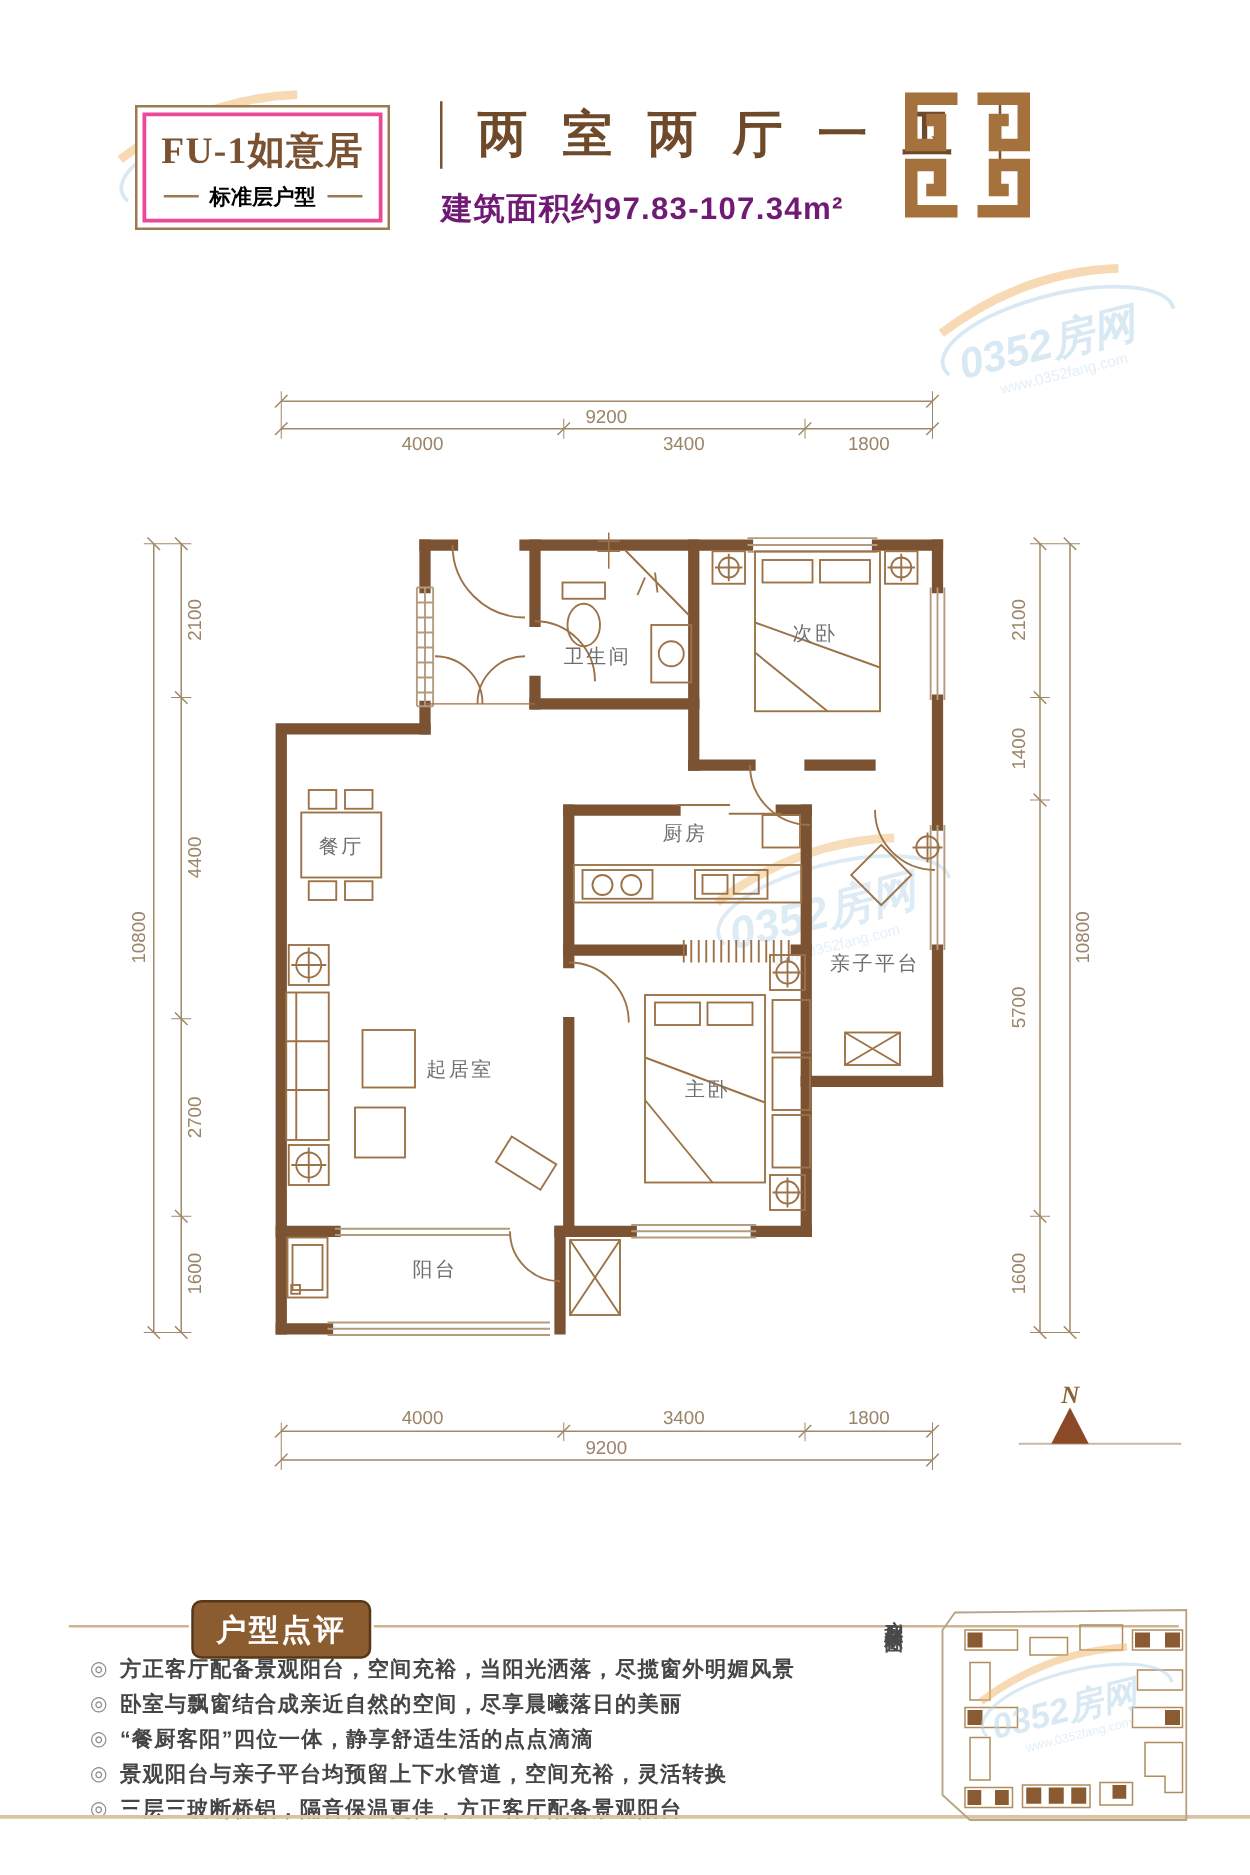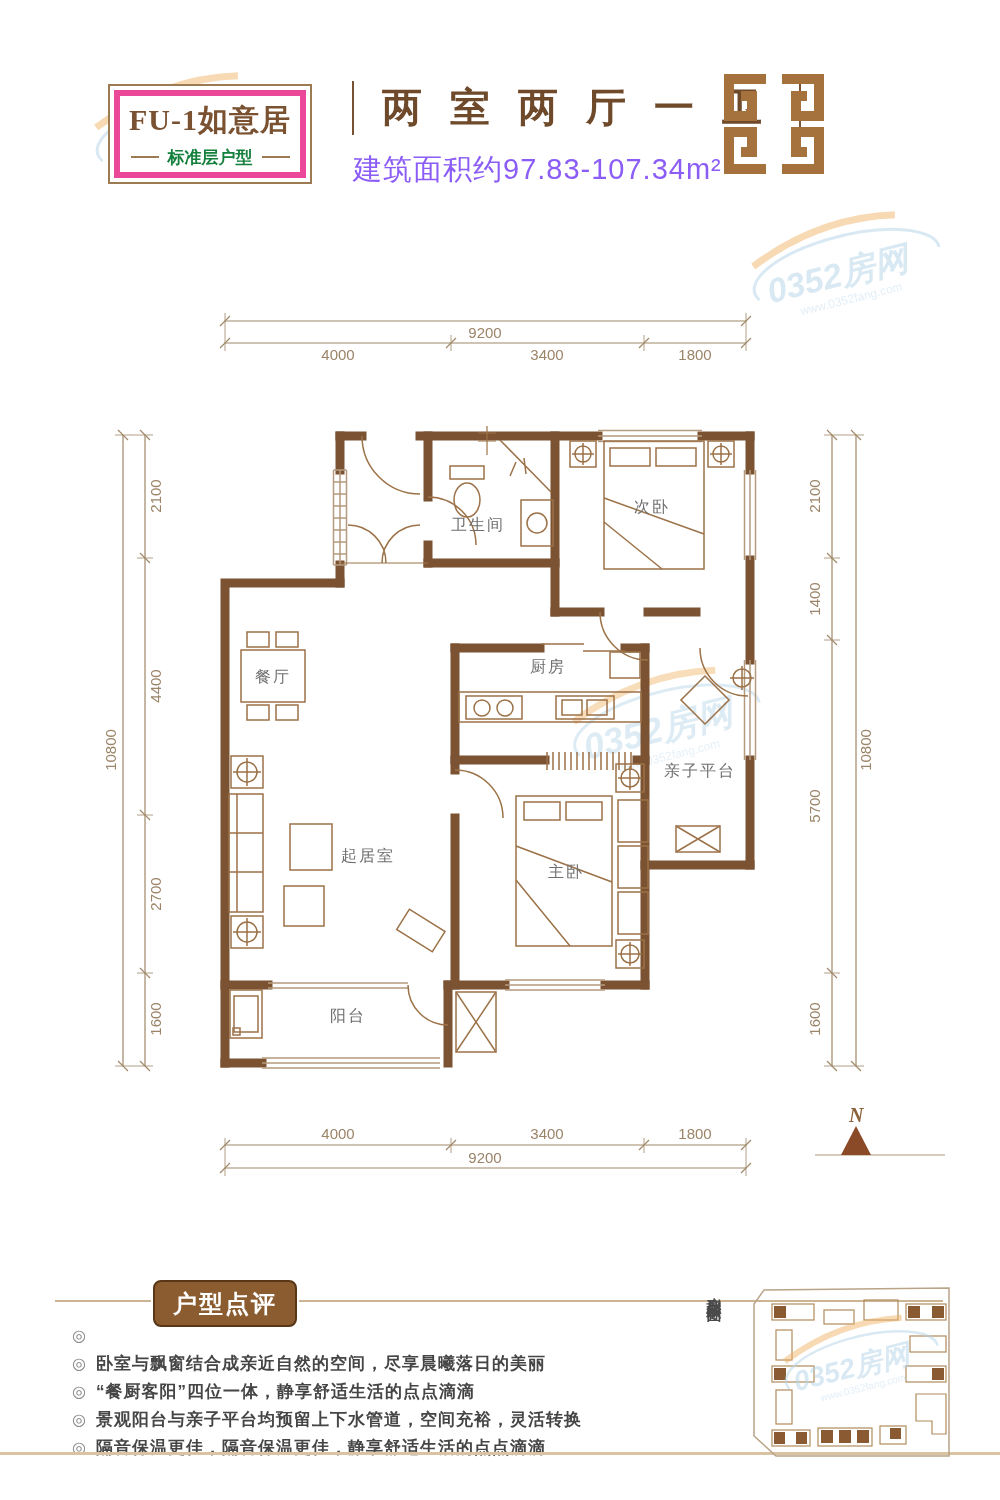--- a/index.html
+++ b/index.html
@@ -2,32 +2,32 @@
 <html><head>
 <meta charset="utf-8">
 <style>
   html,body{margin:0;padding:0;background:#ffffff;}
   .page{position:relative;width:1000px;height:1500px;background:#ffffff;overflow:hidden;
         font-family:"Liberation Sans",sans-serif;}
 
   
   .fu-box{position:absolute;left:108px;top:84px;width:204px;height:100px;
           border:2px solid #9c7a52;padding:4px;box-sizing:border-box;background:#fff;}
-  .fu-box-inner{width:100%;height:100%;border:6px solid #ec4899;display:flex;
+  .fu-box-inner{width:100%;height:100%;border:3px solid #ec4899;display:flex;
           flex-direction:column;align-items:center;justify-content:center;gap:5px;box-sizing:border-box;}
   .fu-code{font-family:"Liberation Serif",serif;font-weight:bold;font-size:30px;color:#7a5231;letter-spacing:1px;}
-  .fu-type{display:flex;align-items:center;gap:9px;color:#15803d;font-size:17px;font-weight:bold;}
+  .fu-type{display:flex;align-items:center;gap:9px;color:#000000;font-size:17px;font-weight:bold;}
   .fu-type .dash{width:28px;height:2px;background:#9c7a52;}
 
   .title-row{position:absolute;left:352px;top:80px;display:flex;align-items:center;gap:28px;}
   .title-bar{width:2px;height:54px;background:#7a5231;}
   .title-text{font-family:"Liberation Serif",serif;font-weight:bold;font-size:40px;
               color:#6e4a2b;letter-spacing:9px;white-space:nowrap;}
-  .area-text{position:absolute;left:353px;top:150px;font-size:29px;color:#8b5cf6;
-             font-weight:normal;letter-spacing:1px;}
+  .area-text{position:absolute;left:353px;top:150px;font-size:25px;color:#701a75;
+             font-weight:bold;letter-spacing:1px;}
 
   .logo{position:absolute;left:722px;top:72px;}
 
   
   .wm{position:absolute;opacity:.5;transform:rotate(-14deg);pointer-events:none;}
   .wm text{font-family:"Liberation Sans",sans-serif;}
 
   
   .plan-svg{position:absolute;left:80px;top:280px;}
 
@@ -337,36 +337,37 @@
     </g>
   </svg>
 
   <div class="cmt-line" style="left:55px;top:1300px;width:96px;"></div>
   <div class="cmt-head">户型点评</div>
   <div class="cmt-line" style="left:299px;top:1300px;width:644px;"></div>
 
   <div class="bullets">
     <div class="bullet-row">
       <span class="bullet-ic">◎</span>
+      <span class="bullet-tx">方正客厅配备景观阳台，空间充裕，当阳光洒落，尽揽窗外明媚风景</span>
     </div>
     <div class="bullet-row">
       <span class="bullet-ic">◎</span>
       <span class="bullet-tx">卧室与飘窗结合成亲近自然的空间，尽享晨曦落日的美丽</span>
     </div>
     <div class="bullet-row">
       <span class="bullet-ic">◎</span>
       <span class="bullet-tx">“餐厨客阳”四位一体，静享舒适生活的点点滴滴</span>
     </div>
     <div class="bullet-row">
       <span class="bullet-ic">◎</span>
       <span class="bullet-tx">景观阳台与亲子平台均预留上下水管道，空间充裕，灵活转换</span>
     </div>
     <div class="bullet-row">
       <span class="bullet-ic">◎</span>
-      <span class="bullet-tx">隔音保温更佳，隔音保温更佳，静享舒适生活的点点滴滴</span>
+      <span class="bullet-tx">三层三玻断桥铝，隔音保温更佳，方正客厅配备景观阳台</span>
     </div>
   </div>
 
   <div class="bottom-rule"></div>
 
   <div class="sitemap-label">户型楼栋图</div>
 
   <svg class="sitemap" width="256" height="200" viewBox="0 0 256 200">
     <polygon points="40,12 225,10 225,178 52,178 30,158 30,26" fill="none" stroke="#b9a488" stroke-width="1.5"></polygon>
     <g stroke="#b08c5e" stroke-width="1.2" fill="none">

